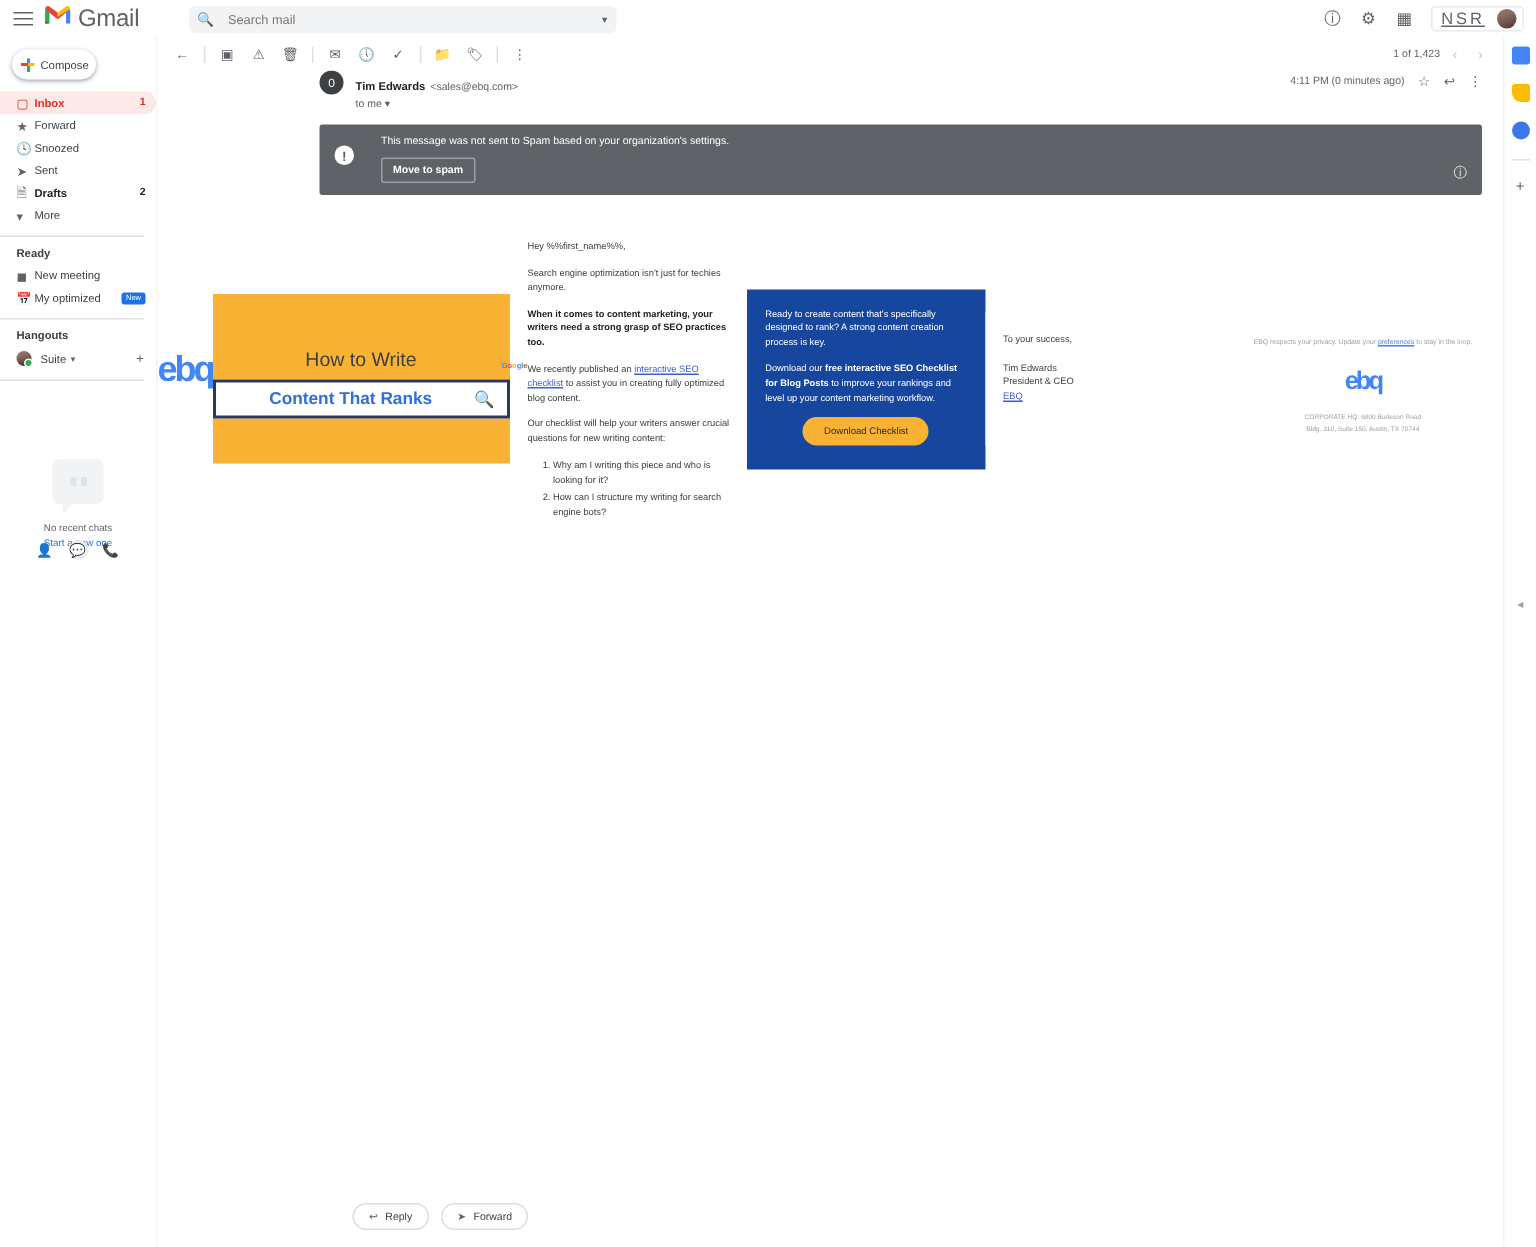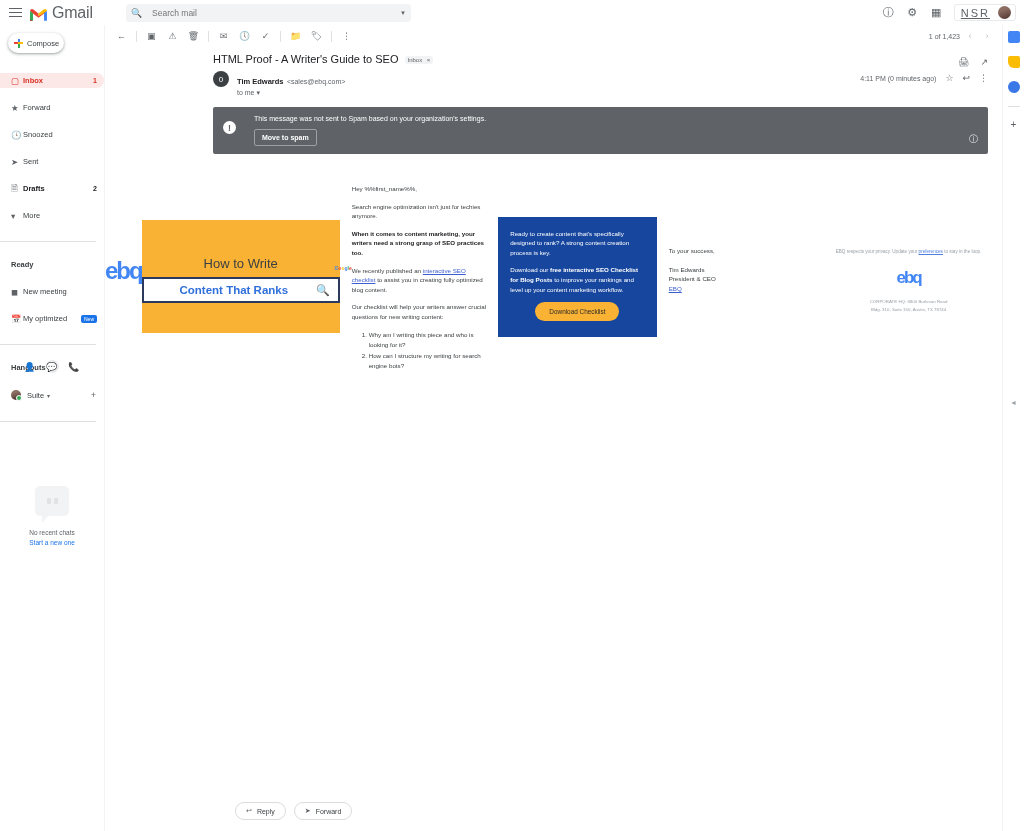--- a/index.html
+++ b/index.html
@@ -11,37 +11,37 @@
     color:#202124;
     overflow:hidden;
     font-size:12px;
   }
   .app { position:relative; width:1024px; height:831px; display:flex; flex-direction:column; }
 
   
   .topbar { height:25px; display:flex; align-items:center; flex:0 0 25px; background:#fff; }
   .hamburger { width:30px; display:flex; align-items:center; justify-content:center; cursor:pointer; }
   .hamburger span { display:block; width:13px; height:1.5px; background:#5f6368; box-shadow:0 4px 0 #5f6368, 0 -4px 0 #5f6368; }
-  .brand { display:flex; align-items:flex-end; gap:5px; padding-right:10px; }
+  .brand { display:flex; align-items:flex-start; gap:5px; padding-right:10px; }
   .mlogo { width:17px; height:13px; }
   .brandtext { font-size:16px; color:#5f6368; letter-spacing:-0.2px; font-weight:400;}
   .searchwrap { flex:0 0 285px; margin-left:23px; height:18px; background:#f1f3f4; border-radius:4px; display:flex; align-items:center; padding:0 6px; }
   .searchwrap .sicon { color:#5f6368; font-size:9px; margin-right:7px; }
   .searchwrap input { border:0; outline:0; background:transparent; flex:1; font-size:8.5px; color:#5f6368; font-family:inherit; }
   .searchwrap .caret { font-size:7px; color:#5f6368; }
   .topright { margin-left:auto; display:flex; align-items:center; gap:11px; padding-right:8px; }
   .ticon { width:13px; height:13px; color:#5f6368; display:flex; align-items:center; justify-content:center; font-size:11px; cursor:pointer;}
   .acctchip { display:flex; align-items:center; gap:8px; border:1px solid #e8eaed; border-radius:3px; padding:1px 4px 1px 6px; }
   .nsr { font-size:11px; letter-spacing:2px; color:#5f6368;text-decoration:underline; }
   .avatar { width:13px; height:13px; border-radius:50%; background:linear-gradient(160deg,#8d6e63 30%,#4e342e); }
 
   .body { flex:1; display:flex; min-height:0; }
 
   
-  .leftnav { width:104px; flex:0 0 104px; background:#fff; display:flex; flex-direction:column; padding-top:4px; position:relative;gap:12px;}
+  .leftnav { width:104px; flex:0 0 104px; background:#fff; display:flex; flex-direction:column; padding-top:4px; position:relative;}
   .compose { margin:4px 0 8px 8px; width:56px; height:20px; border-radius:11px; background:#fff; box-shadow:0 1px 2px 0 rgba(60,64,67,.3),0 1px 3px 1px rgba(60,64,67,.15);
              display:flex; align-items:center; gap:4px; padding-left:6px; cursor:pointer;}
   .plusicon { position:relative; width:9px; height:9px; flex:0 0 9px; }
   .plusicon:before, .plusicon:after { content:""; position:absolute; background:#EA4335; }
   .plusicon:before { left:3.5px; top:0; width:2px; height:9px; background:linear-gradient(#4285F4 0 50%, #34A853 50% 100%);}
   .plusicon:after { top:3.5px; left:0; width:9px; height:2px; background:linear-gradient(90deg,#EA4335 0 50%, #FBBC04 50% 100%);}
   .compose span { font-size:7.5px; color:#3c4043; }
 
   .navitem { height:15px; display:flex; align-items:center; padding-left:11px; padding-right:7px; border-radius:0 12px 12px 0; cursor:pointer; }
   .navitem .ni { width:12px; flex:0 0 12px; font-size:8.5px; color:#5f6368; display:flex; align-items:center;}
@@ -289,33 +289,20 @@
         <div class="tbtn">⋮</div>
         <div class="pager">
           <span class="ptext">1 of 1,423</span>
           <span class="pch">‹</span>
           <span class="pch">›</span>
         </div>
       </div>
 
       <div class="scroll">
 
-        <div class="subjectrow">
-          <div style="margin-left:86px;display:flex;align-items:flex-start;">
-            <span class="subject">HTML Proof - A Writer's Guide to SEO</span>
-            <span class="labelchip">
-              <span>Inbox</span>
-              <span class="x">×</span>
-            </span>
-          </div>
-          <div class="subjright">
-            <div>🖨</div>
-            <div>↗</div>
-          </div>
-        </div>
 
         <div class="senderrow">
           <div class="senderav">0</div>
           <div class="senderinfo">
             <div>
               <span class="sname">Tim Edwards</span>
               <span class="smail">&lt;sales@ebq.com&gt;</span>
             </div>
             <div class="sto">
               <span>to me</span>

